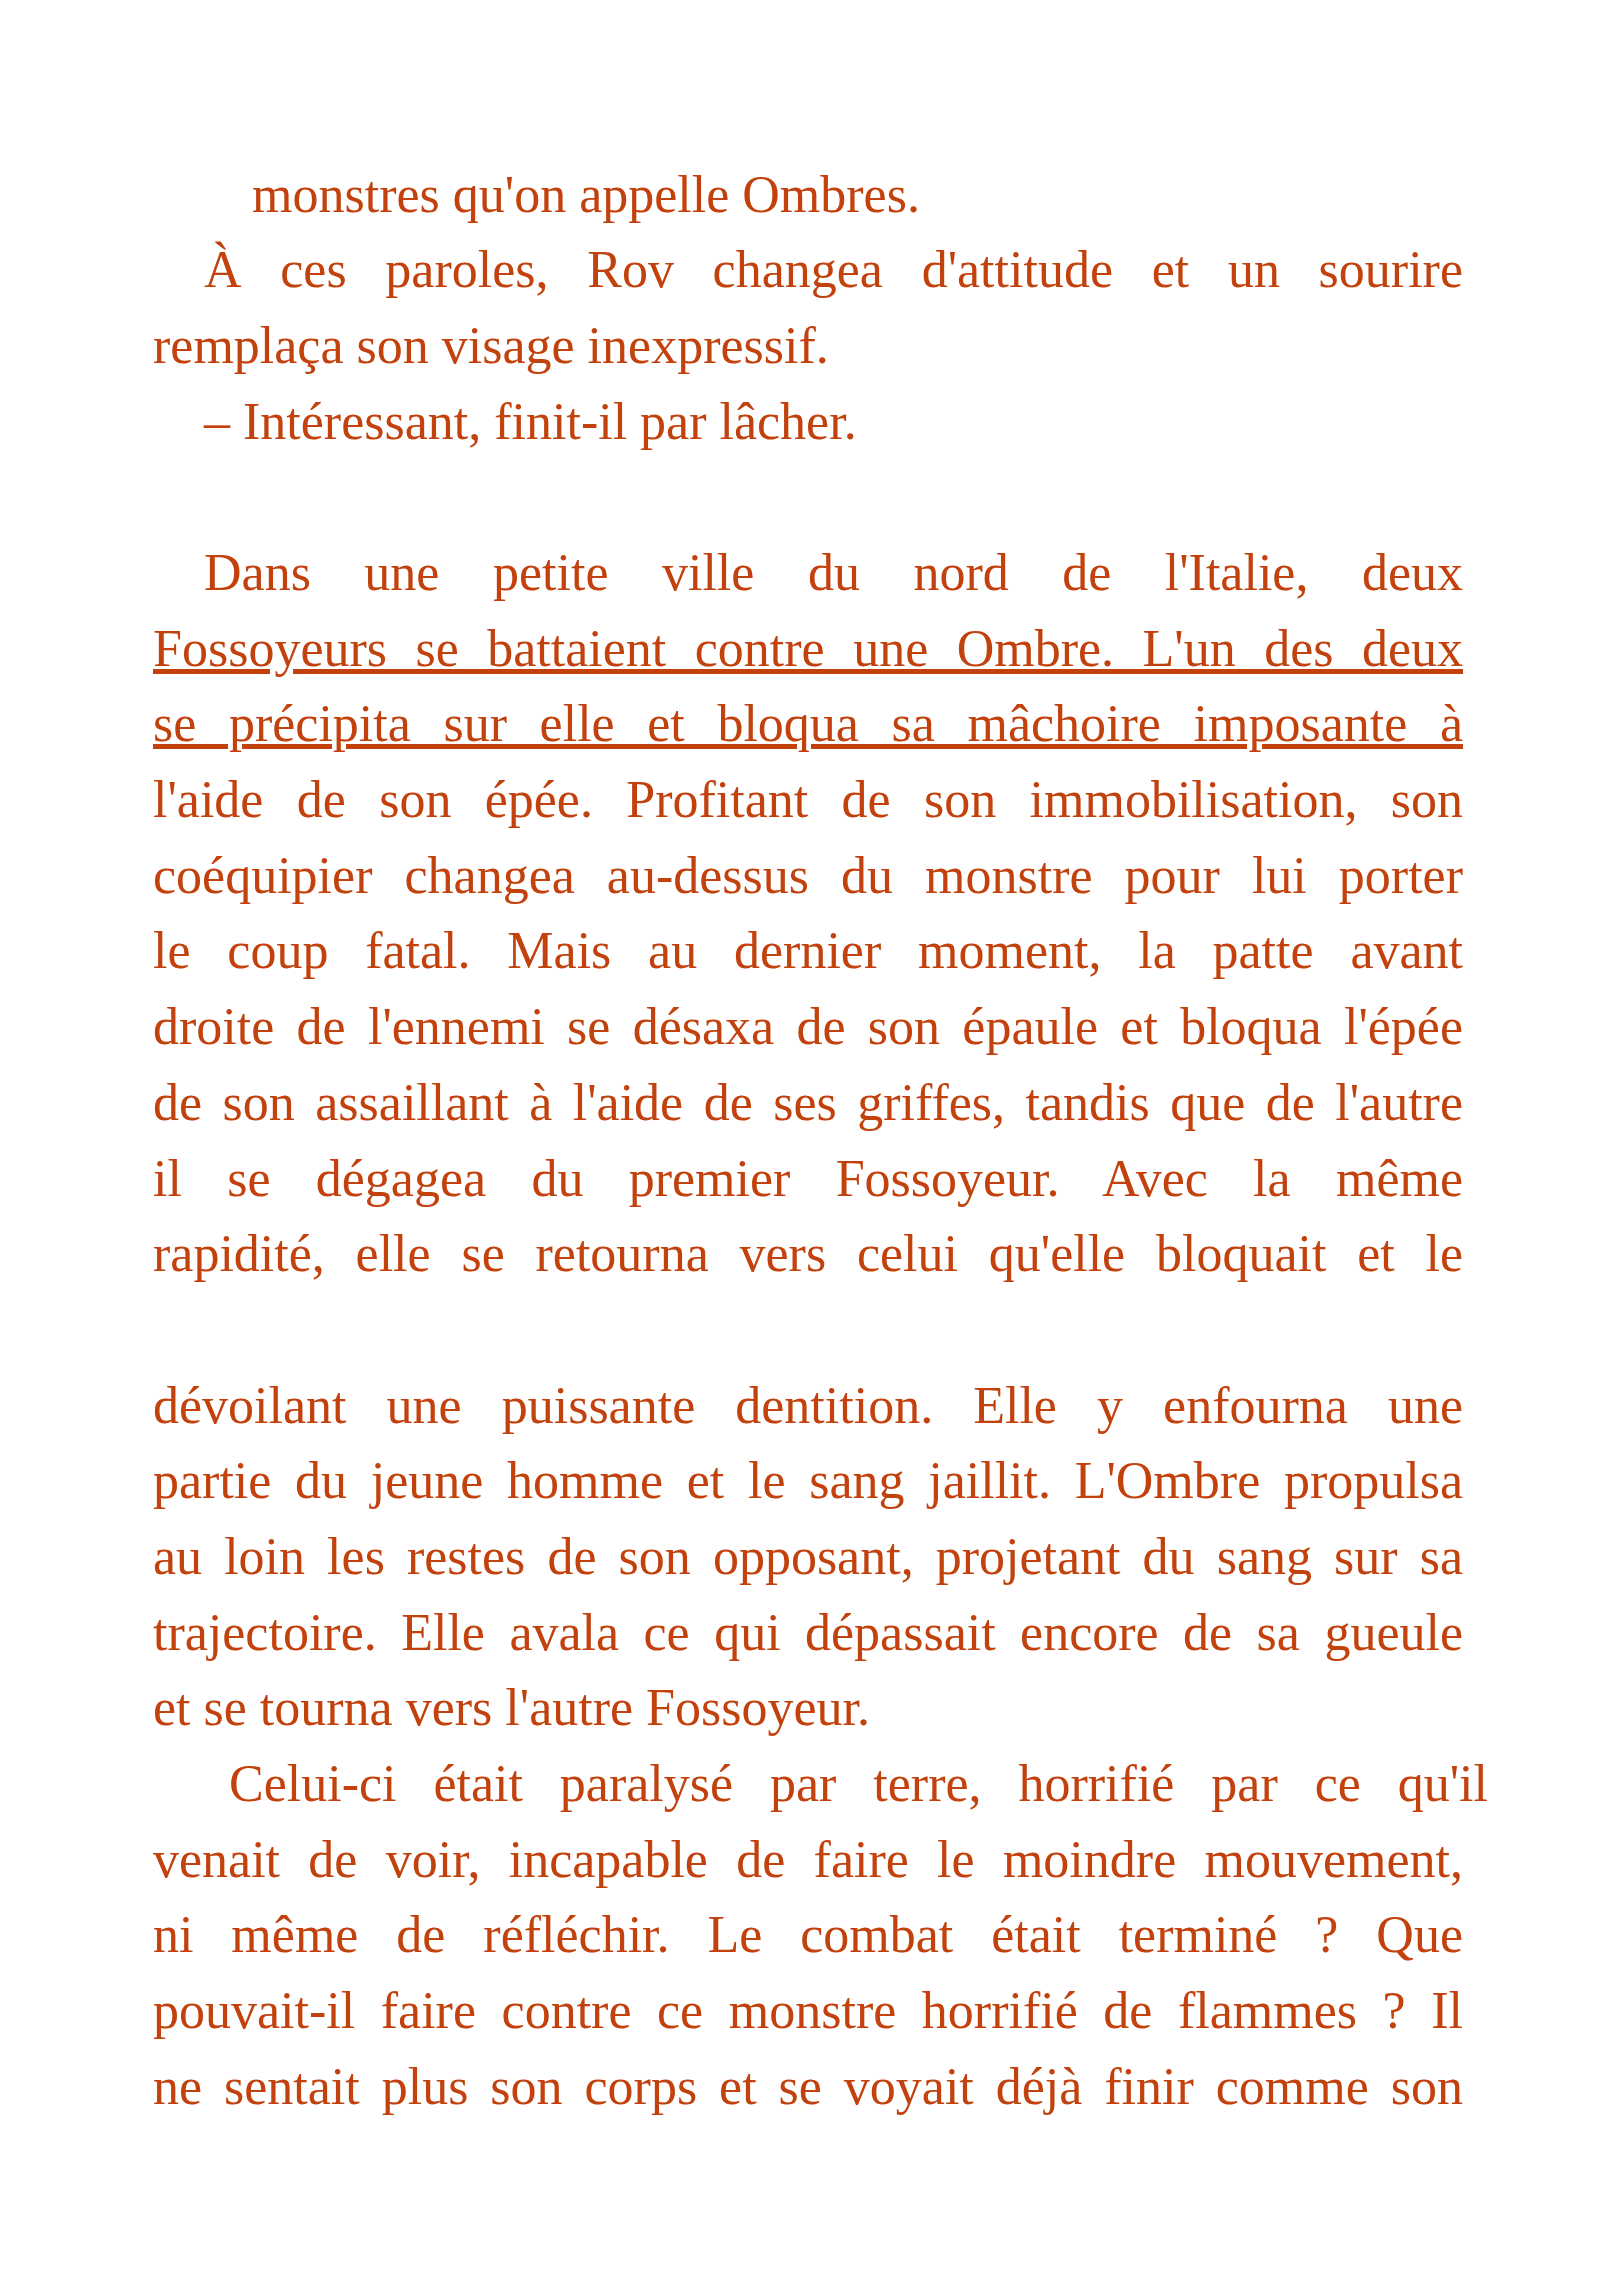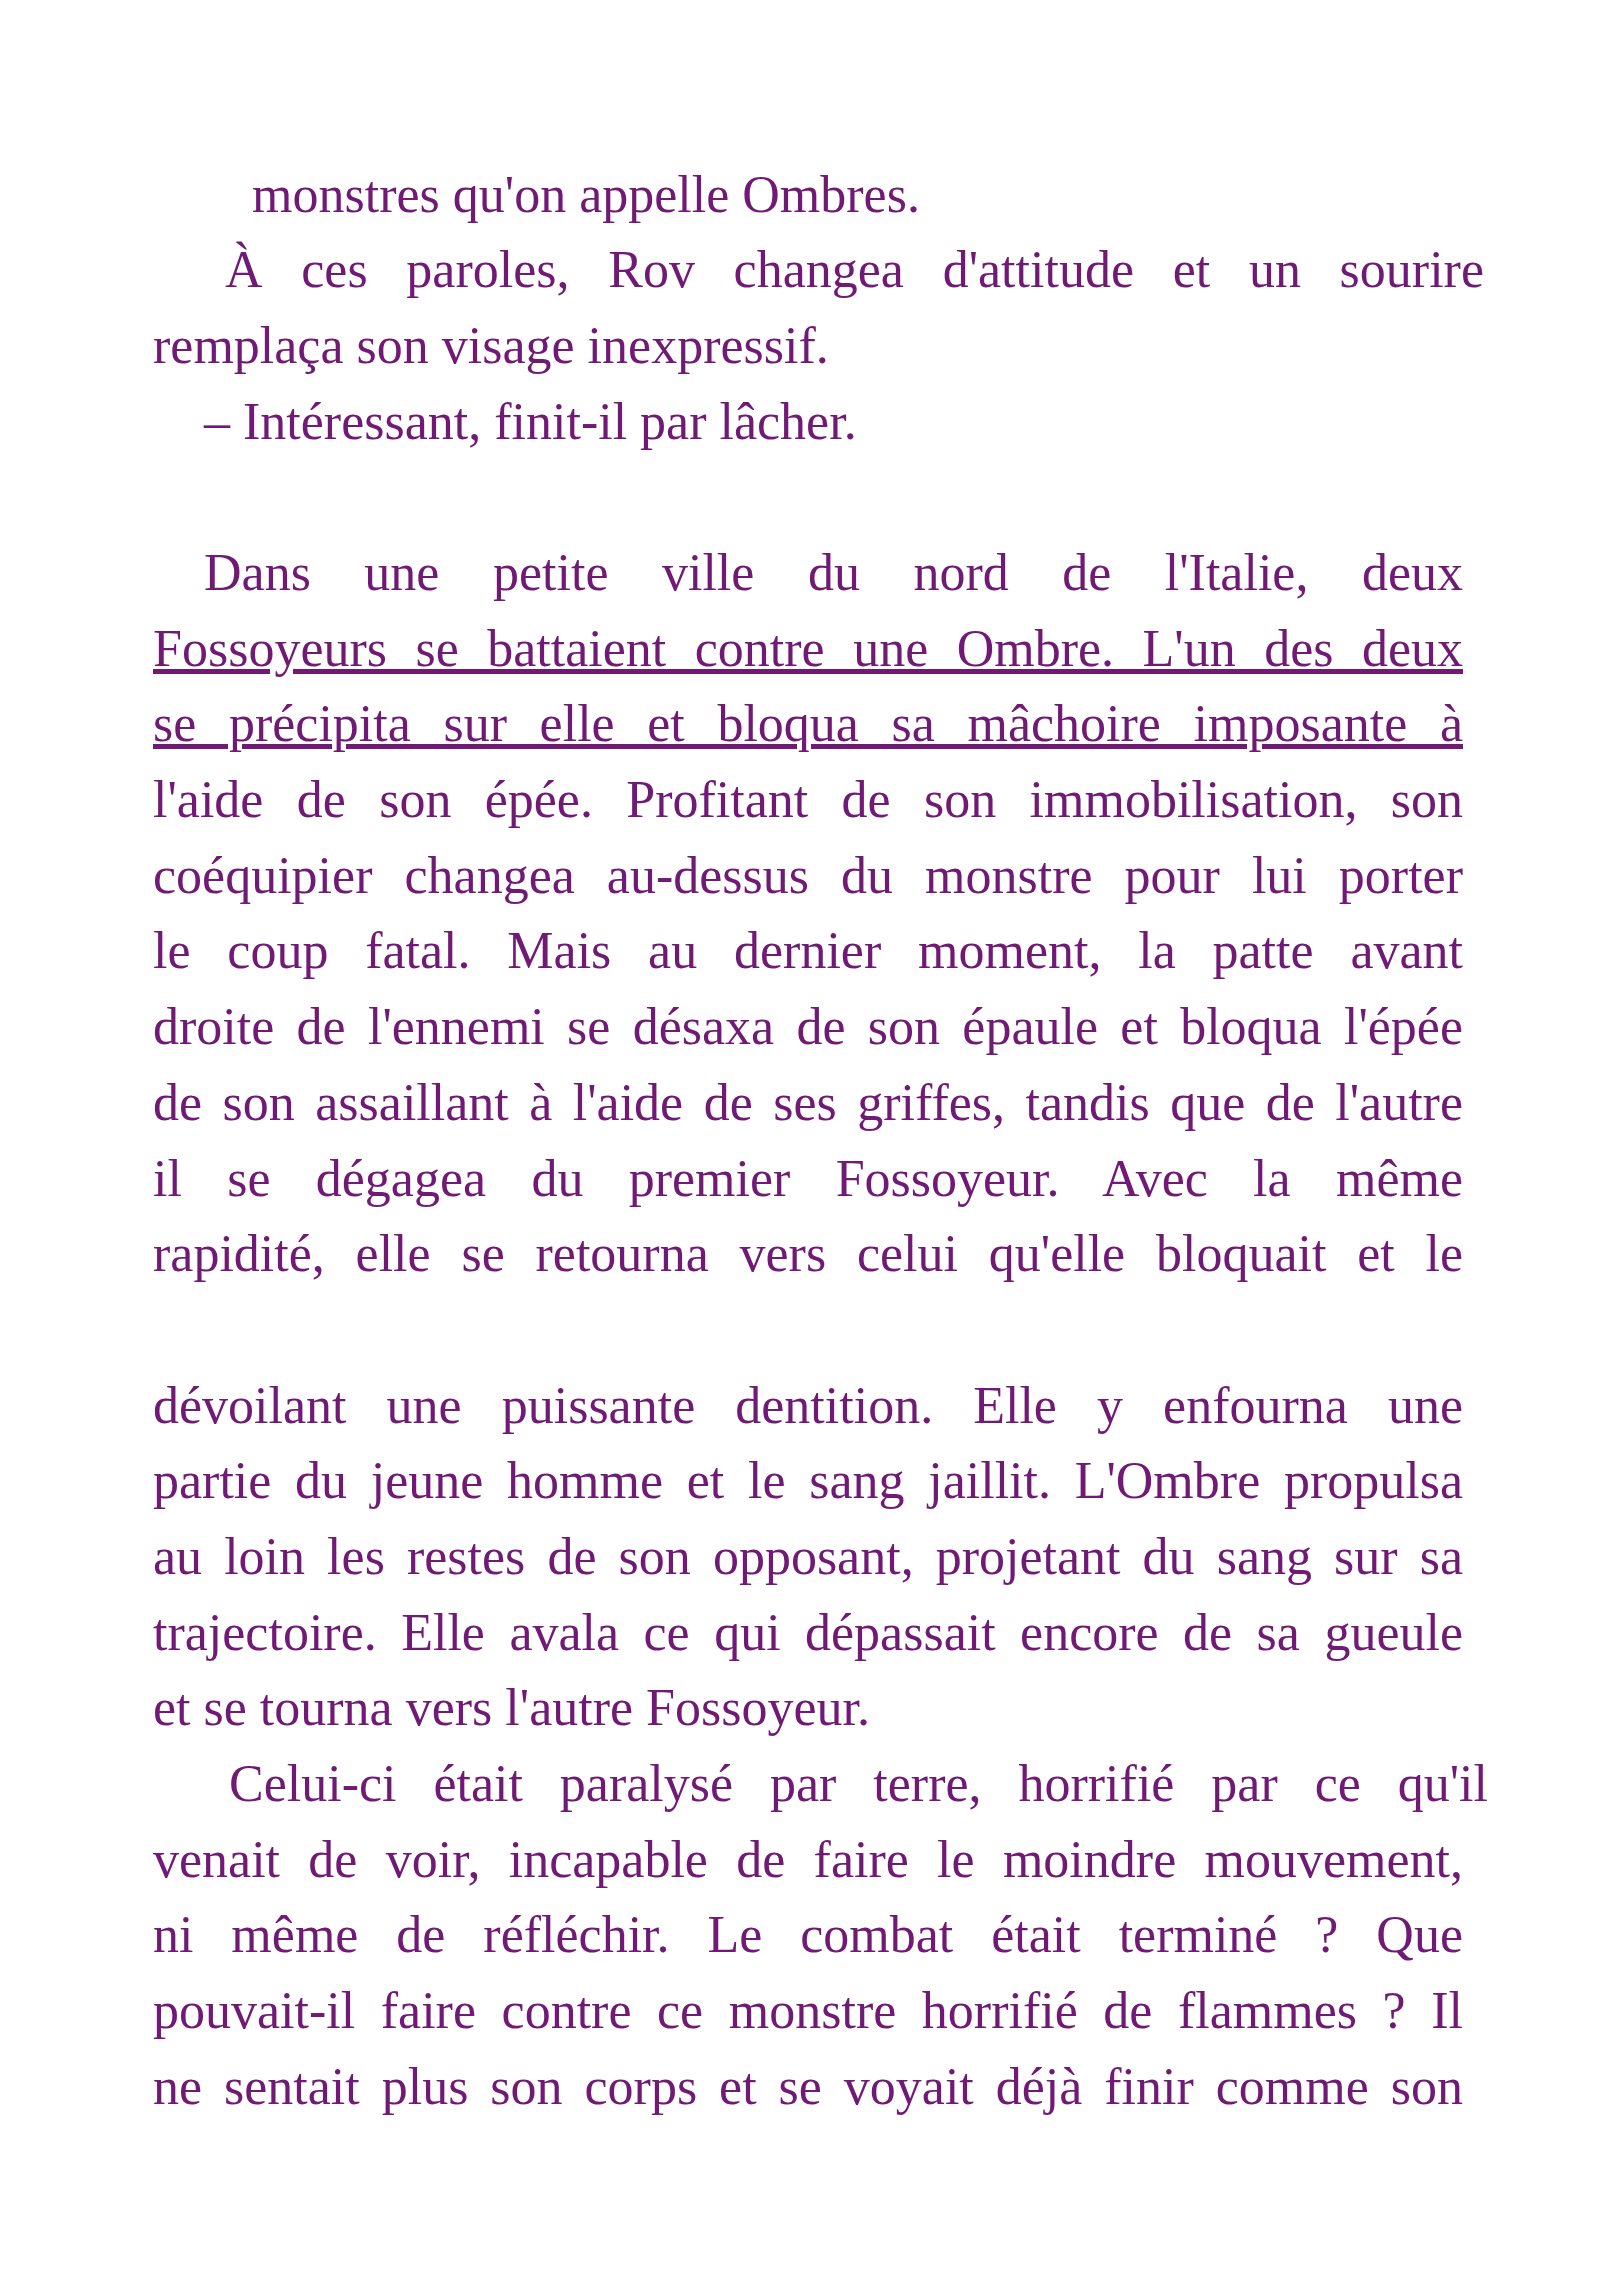--- a/index.html
+++ b/index.html
@@ -6,34 +6,34 @@
   body { width: 1621px; height: 2293px; position: relative; overflow: hidden; }
   .page { position: absolute; left: 0; top: 0; width: 1621px; height: 2293px; background: #fff; }
   .line {
     position: absolute;
     left: 153px;
     width: 1310px;
     height: 75px;
     font-family: "Liberation Serif", "DejaVu Serif", serif;
     font-size: 52px;
     line-height: 75px;
-    color: #701a75;
+    color: #c2410c;
     white-space: nowrap;
     overflow: visible;
   }
   .line.full { text-align: justify; text-align-last: justify; white-space: normal; }
   .line.indent { left: 204px; width: 1259px; }
   .line.deep { left: 252px; width: 1211px; }
 </style>
 </head>
 <body>
 
 <div class="page">
   <div class="line deep" style="top: 157px;">monstres qu'on appelle Ombres.</div>
-  <div class="line indent full" style="top: 232px; margin-left: 21px;">À ces paroles, Rov changea d'attitude et un sourire</div>
+  <div class="line indent full" style="top: 232px;">À ces paroles, Rov changea d'attitude et un sourire</div>
   <div class="line" style="top: 308px;">remplaça son visage inexpressif.</div>
   <div class="line indent" style="top: 384px;">– Intéressant, finit-il par lâcher.</div>
   <div class="line" style="top: 459px;"></div>
   <div class="line indent full" style="top: 535px;">Dans une petite ville du nord de l'Italie, deux</div>
   <div class="line full" style="top: 611px; text-decoration: underline;">Fossoyeurs se battaient contre une Ombre. L'un des deux</div>
   <div class="line full" style="top: 686px; text-decoration: underline;">se précipita sur elle et bloqua sa mâchoire imposante à</div>
   <div class="line full" style="top: 762px;">l'aide de son épée. Profitant de son immobilisation, son</div>
   <div class="line full" style="top: 838px;">coéquipier changea au-dessus du monstre pour lui porter</div>
   <div class="line full" style="top: 913px;">le coup fatal. Mais au dernier moment, la patte avant</div>
   <div class="line full" style="top: 989px;">droite de l'ennemi se désaxa de son épaule et bloqua l'épée</div>

